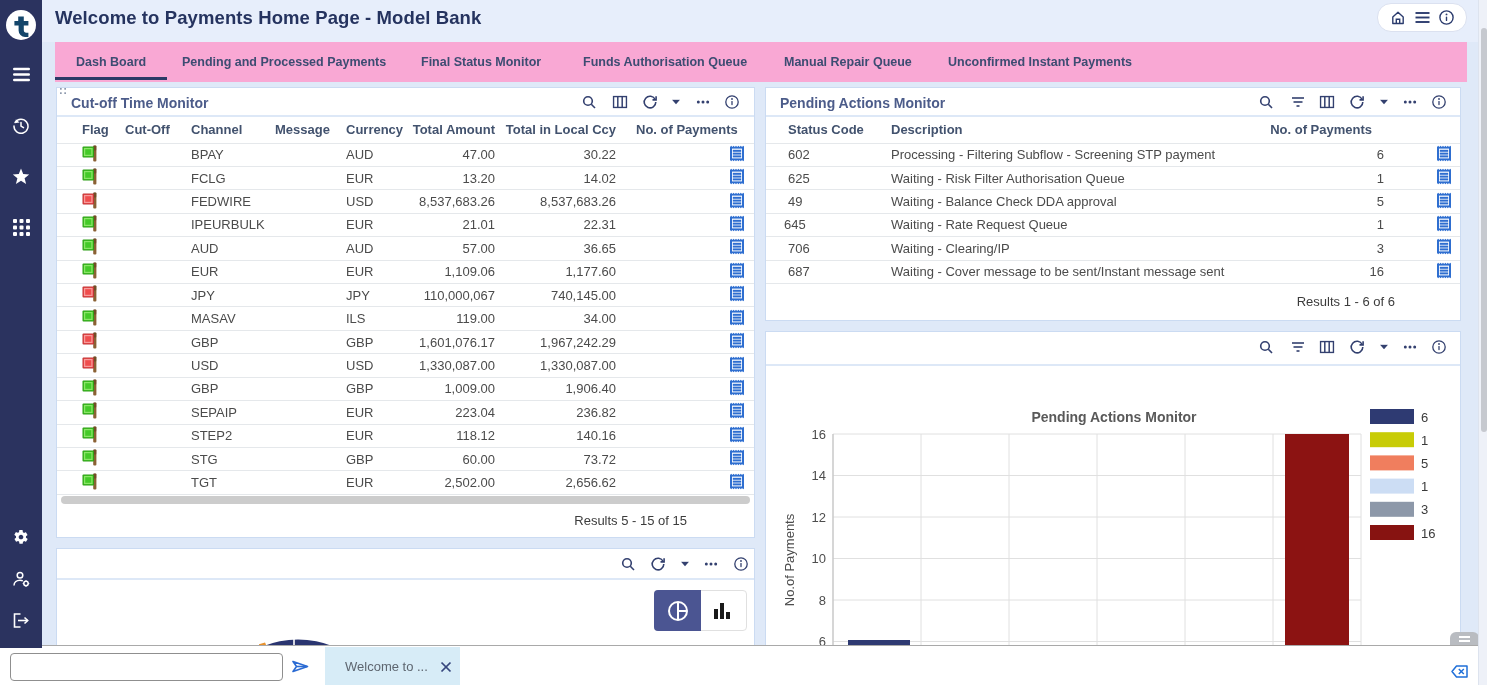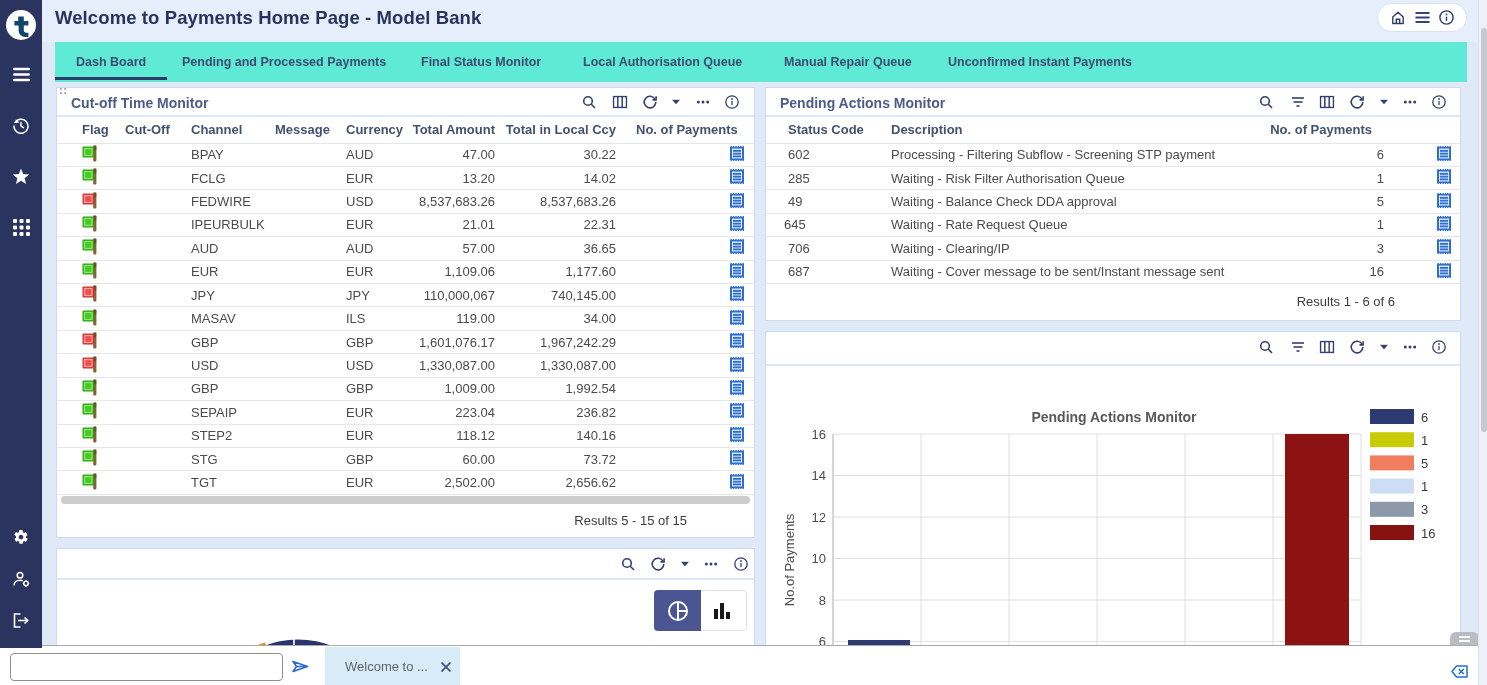--- a/index.html
+++ b/index.html
@@ -11,21 +11,21 @@
 #sidebar { left:0; top:0; width:42px; height:648px; background:#2b335f; z-index:50; }
 #logo { position:absolute; left:6px; top:10px; width:30px; height:30px; background:#fff; border-radius:50%; text-align:center; }
 .sideicon { position:absolute; left:0; width:42px; text-align:center; }
 
 
 #header { left:42px; top:0; width:1436px; height:42px; background:#e7eefb; }
 #htitle { position:absolute; left:13px; top:7px; font-size:18.5px; font-weight:bold; color:#25335f; letter-spacing:0.1px; }
 #pill { position:absolute; left:1335px; top:2.5px; width:90px; height:29px; background:#fff; border:1px solid #dbe1f0; border-radius:14px; display:flex; align-items:center; justify-content:space-around; padding:0 8px; }
 
 
-#tabbar { left:55px; top:42px; width:1412px; height:40px; background:#5eead4; white-space:nowrap;padding-left:33px; }
+#tabbar { left:55px; top:42px; width:1412px; height:40px; background:#f9a8d4; white-space:nowrap;padding-left:33px; }
 .tab { position:absolute; top:3px; height:35px; line-height:35px; font-size:12.5px; font-weight:bold; color:#3d4c72; white-space:nowrap; }
 .tab.active { border-bottom:3px solid #2c3a66; padding:0 21px; left:0; }
 
 
 .panel { background:#fff; border:1px solid #cbdbf2; }
 #p-cutoff { left:56px; top:87px; width:699px; height:451px; }
 #p-pending { left:765px; top:87px; width:696px; height:234px; }
 #p-chart { left:765px; top:331px; width:696px; height:354px; }
 #p-pie { left:56px; top:548px; width:699px; height:137px; }
 
@@ -70,21 +70,21 @@
         <circle cx="7.5" cy="4.4" r="0.95" fill="#2c3c6e"></circle>
         <rect x="6.8" y="6.4" width="1.4" height="4.7" rx="0.7" fill="#2c3c6e"></rect>
       </svg>
   </div>
 </div>
 
 <div class="abs" id="tabbar">
   <span class="tab active">Dash Board</span>
   <span class="tab" style="left:127px">Pending and Processed Payments</span>
   <span class="tab" style="left:366px">Final Status Monitor</span>
-  <span class="tab" style="left:528px">Local Authorisation Queue</span>
+  <span class="tab" style="left:528px">Funds Authorisation Queue</span>
   <span class="tab" style="left:729px">Manual Repair Queue</span>
   <span class="tab" style="left:893px">Unconfirmed Instant Payments</span>
 </div>
 
 <div class="abs panel" id="p-cutoff">
   <svg style="position:absolute;left:3px;top:0px" width="6" height="6" viewBox="0 0 6 6" fill="#8d99ad">
       <rect x="0" y="0" width="1.7" height="1.7"></rect>
       <rect x="4.3" y="0" width="1.7" height="1.7"></rect>
       <rect x="0" y="4.3" width="1.7" height="1.7"></rect>
       <rect x="4.3" y="4.3" width="1.7" height="1.7"></rect>
@@ -382,21 +382,21 @@
                 <rect x="11.2" y="0.5" width="3.2" height="5" rx="1" fill="#5d401f" opacity="0.55"></rect>
                 <rect x="0.5" y="1.5" width="11.5" height="11" rx="1" fill="#2f9d17"></rect>
                 <rect x="1.5" y="2.5" width="9.5" height="9" fill="#44ca28"></rect>
                 <rect x="2.6" y="3.6" width="7.3" height="6.8" fill="none" stroke="#8ae567" stroke-width="1.2"></rect>
               </svg></td>
             <td></td>
             <td style="padding-left:25px">GBP</td>
             <td></td>
             <td style="padding-left:25px">GBP</td>
             <td class="num" style="padding-right:10px">1,009.00</td>
-            <td class="num" style="padding-right:20px">1,992.54</td>
+            <td class="num" style="padding-right:20px">1,906.40</td>
             <td style="padding-left:93px"><svg width="16" height="17" viewBox="0 0 16 17">
                 <path d="M1 2 L2.2 0.8 L3.4 2 L4.6 0.8 L5.8 2 L7 0.8 L8.2 2 L9.4 0.8 L10.6 2 L11.8 0.8 L13 2 L14.2 0.8 L15 1.6 V15.4 L14.2 16.2 L13 15 L11.8 16.2 L10.6 15 L9.4 16.2 L8.2 15 L7 16.2 L5.8 15 L4.6 16.2 L3.4 15 L2.2 16.2 L1 15 Z" fill="#2e6ed0"></path>
                 <rect x="3" y="3.6" width="10" height="9.8" fill="#fff"></rect>
                 <rect x="3.8" y="4.8" width="8.4" height="2" fill="#2e6ed0"></rect>
                 <rect x="3.8" y="7.6" width="8.4" height="2" fill="#2e6ed0"></rect>
                 <rect x="3.8" y="10.4" width="8.4" height="2" fill="#2e6ed0"></rect>
               </svg></td>
           </tr>
           <tr>
             <td style="padding-left:25px;"><svg width="17" height="17" viewBox="0 0 17 17">
@@ -566,21 +566,21 @@
             <td class="num" style="padding-right:7px">6</td>
             <td style="padding-left:45px"><svg width="16" height="17" viewBox="0 0 16 17">
                 <path d="M1 2 L2.2 0.8 L3.4 2 L4.6 0.8 L5.8 2 L7 0.8 L8.2 2 L9.4 0.8 L10.6 2 L11.8 0.8 L13 2 L14.2 0.8 L15 1.6 V15.4 L14.2 16.2 L13 15 L11.8 16.2 L10.6 15 L9.4 16.2 L8.2 15 L7 16.2 L5.8 15 L4.6 16.2 L3.4 15 L2.2 16.2 L1 15 Z" fill="#2e6ed0"></path>
                 <rect x="3" y="3.6" width="10" height="9.8" fill="#fff"></rect>
                 <rect x="3.8" y="4.8" width="8.4" height="2" fill="#2e6ed0"></rect>
                 <rect x="3.8" y="7.6" width="8.4" height="2" fill="#2e6ed0"></rect>
                 <rect x="3.8" y="10.4" width="8.4" height="2" fill="#2e6ed0"></rect>
               </svg></td>
           </tr>
           <tr>
-            <td style="padding-left:22px">285</td>
+            <td style="padding-left:22px">625</td>
             <td style="padding-left:22px">Waiting - Risk Filter Authorisation Queue</td>
             <td class="num" style="padding-right:7px">1</td>
             <td style="padding-left:45px"><svg width="16" height="17" viewBox="0 0 16 17">
                 <path d="M1 2 L2.2 0.8 L3.4 2 L4.6 0.8 L5.8 2 L7 0.8 L8.2 2 L9.4 0.8 L10.6 2 L11.8 0.8 L13 2 L14.2 0.8 L15 1.6 V15.4 L14.2 16.2 L13 15 L11.8 16.2 L10.6 15 L9.4 16.2 L8.2 15 L7 16.2 L5.8 15 L4.6 16.2 L3.4 15 L2.2 16.2 L1 15 Z" fill="#2e6ed0"></path>
                 <rect x="3" y="3.6" width="10" height="9.8" fill="#fff"></rect>
                 <rect x="3.8" y="4.8" width="8.4" height="2" fill="#2e6ed0"></rect>
                 <rect x="3.8" y="7.6" width="8.4" height="2" fill="#2e6ed0"></rect>
                 <rect x="3.8" y="10.4" width="8.4" height="2" fill="#2e6ed0"></rect>
               </svg></td>
           </tr>

